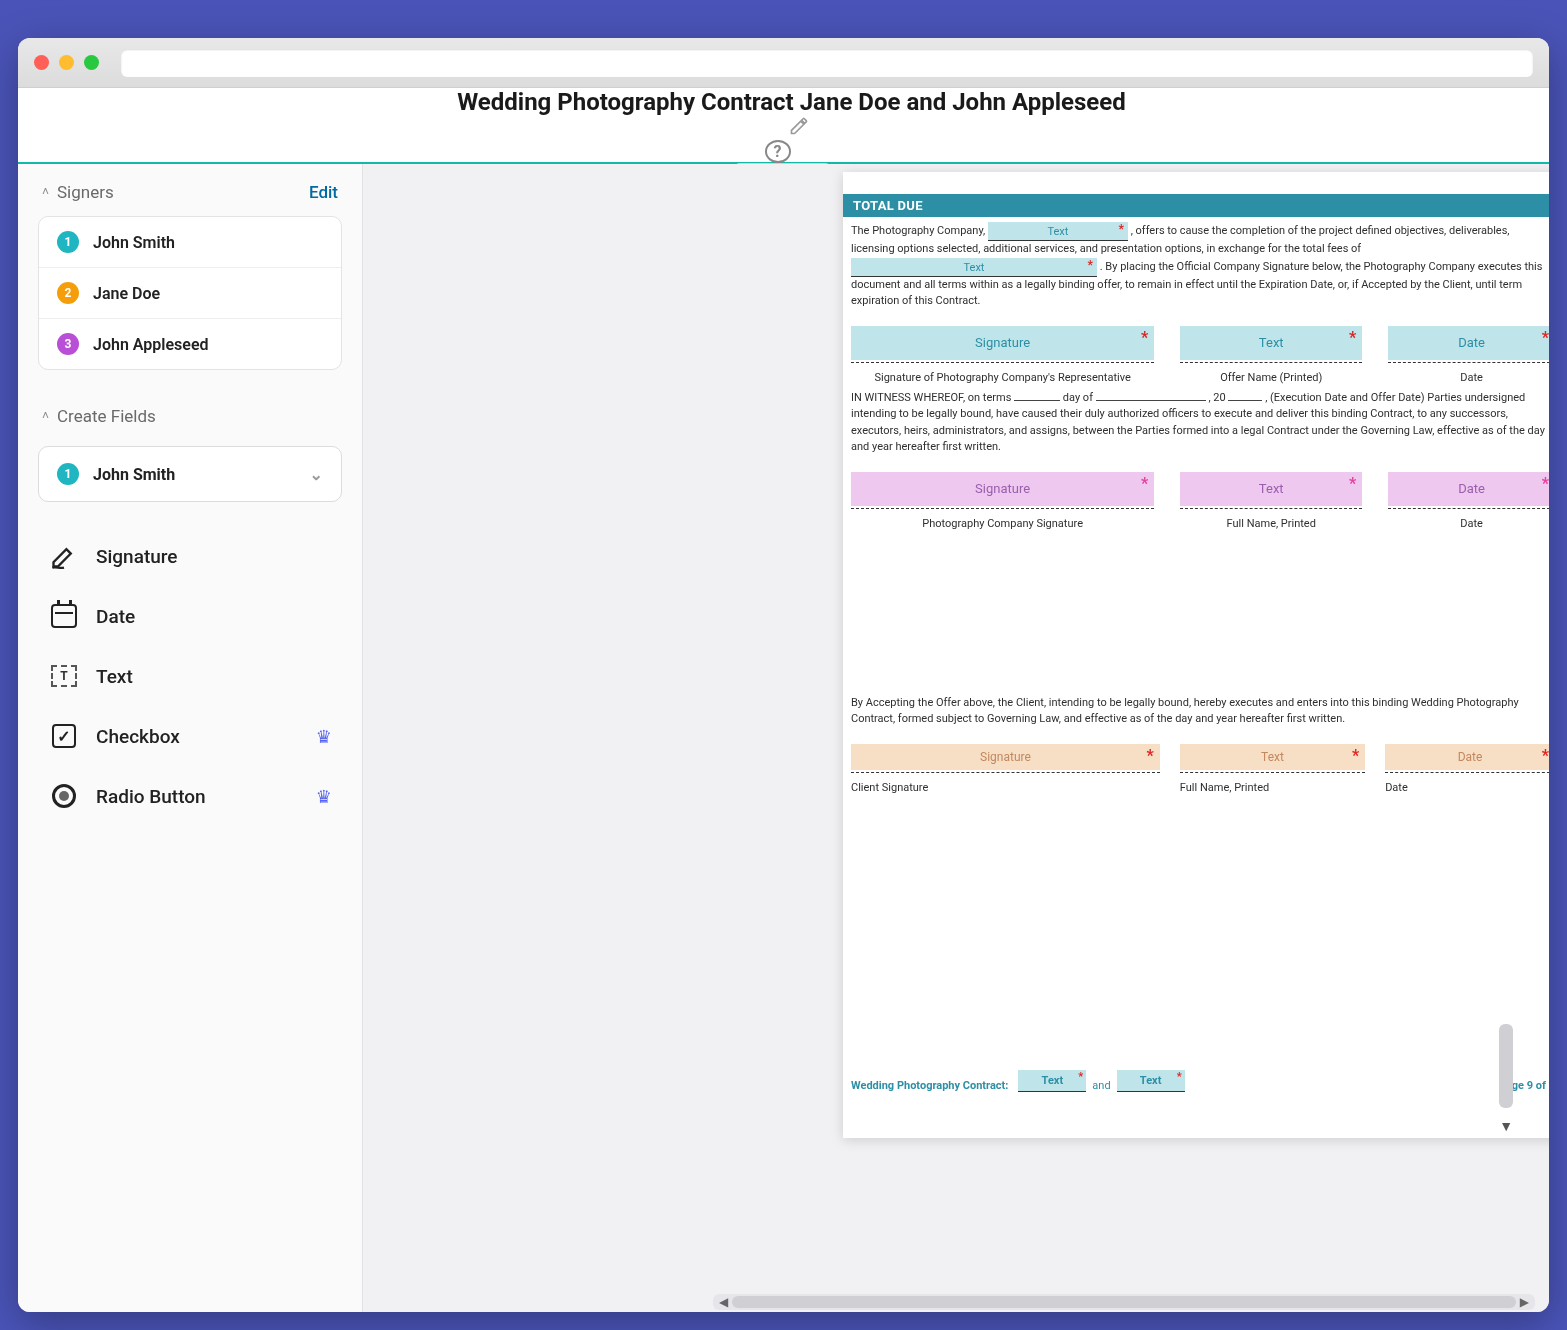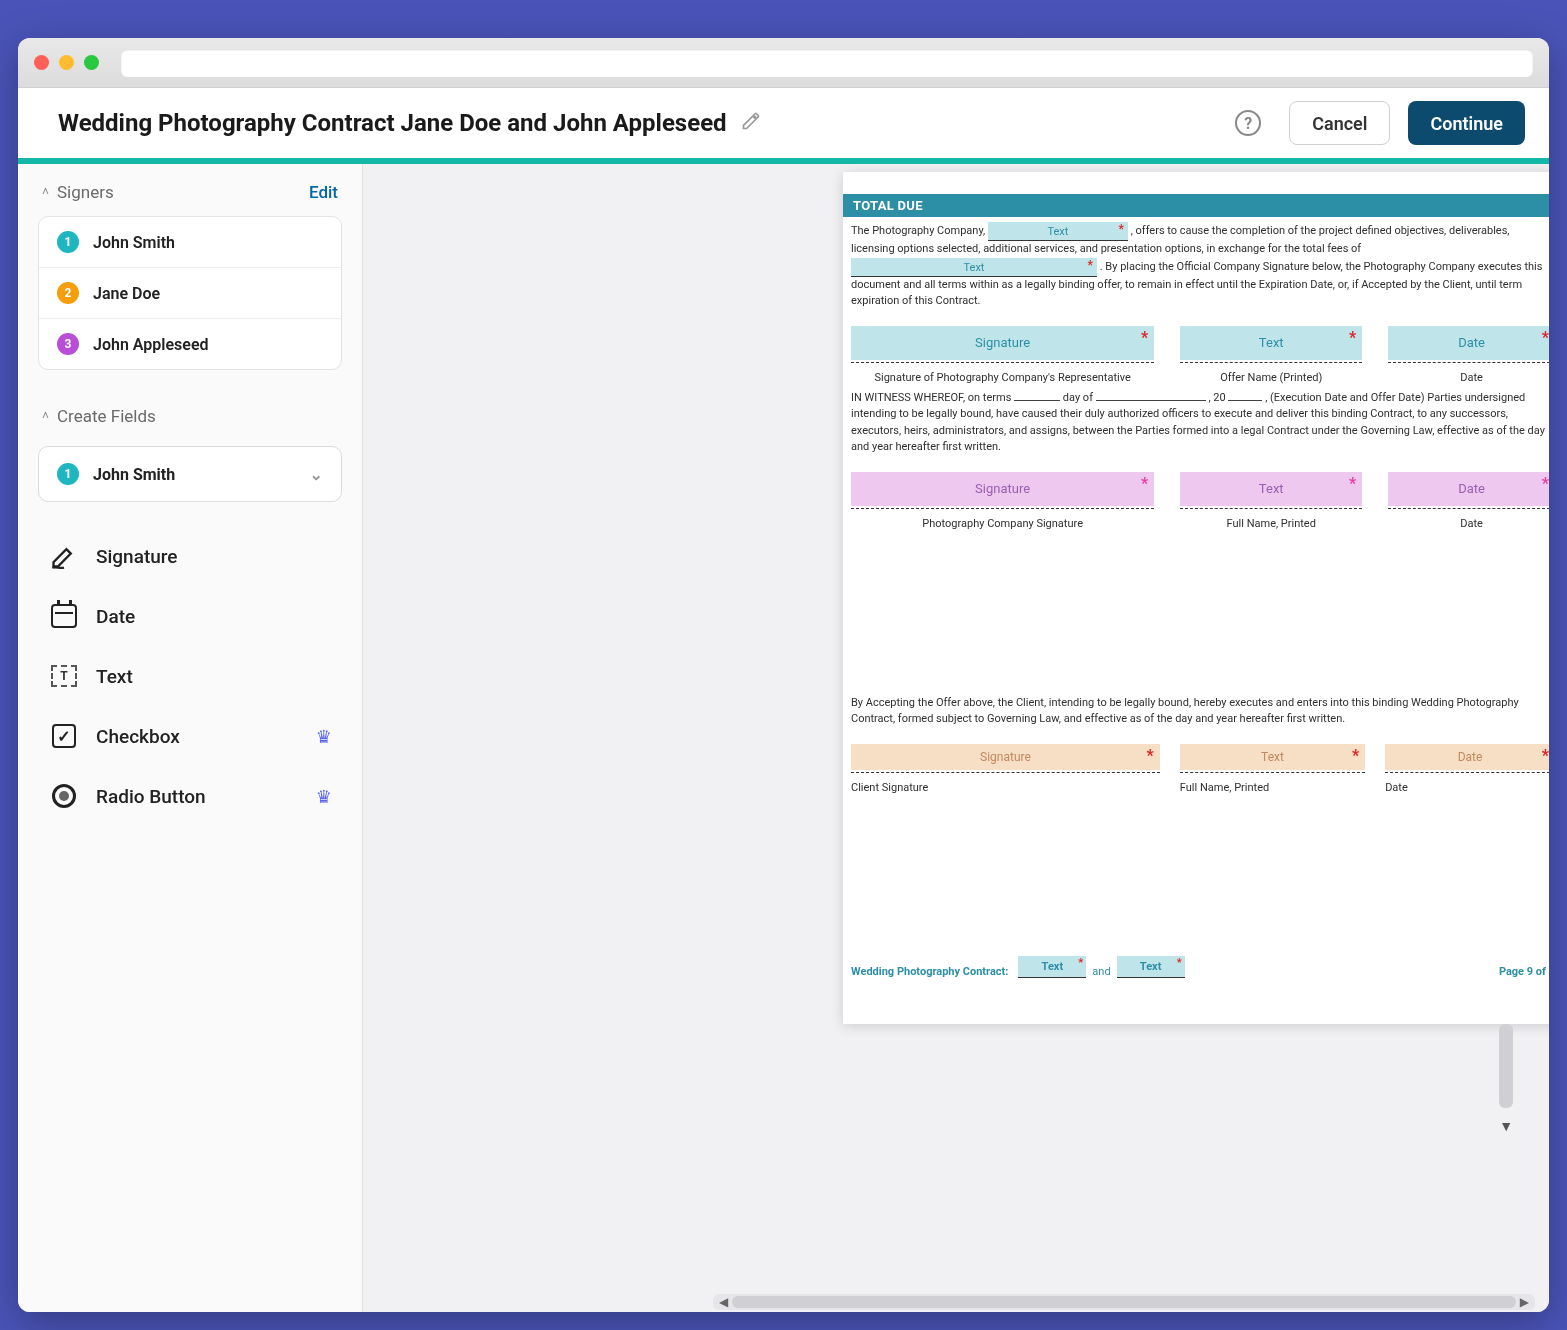--- a/index.html
+++ b/index.html
@@ -37,21 +37,22 @@
   .tl.r{background:#ff5f57;} .tl.y{background:#febc2e;} .tl.g{background:#28c840;}
   .url-bar { flex:1; height:28px; background:#fff; border-radius:6px; box-shadow: inset 0 1px 2px rgba(0,0,0,.15); }
 
   
   .header {
     background:#fff;
     height:76px;
     display:flex;
     align-items:center;
     padding: 0 24px 0 40px;
-    border-bottom:6px solid #14b8a6;
+    border-bottom:2px solid #14b8a6;
+    flex-direction:column;
   }
   .doc-title {
     font-size:24px; font-weight:700; color:#1a1a1a;
   }
   .edit-title {
     margin-left:14px; color:#9a9a9a; cursor:pointer;
   }
   .header-spacer { flex:1; }
   .help-icon {
     width:26px; height:26px; border:2px solid #888; border-radius:50%;
@@ -122,21 +123,21 @@
     flex:1; background:#f1f1f4; position:relative; overflow:hidden;
   }
   .canvas-controls-topright {
     position:absolute; top:10px; right:24px; display:flex; flex-direction:column; align-items:center; gap:10px;
   }
   .scroll-arrow { color:#555; font-size:14px; cursor:pointer; user-select:none; }
   .view-grid { display:grid; grid-template-columns:14px 14px; grid-template-rows:14px 14px; gap:4px; cursor:pointer; }
   .view-grid span { background:#8a8a8a; border-radius:2px; }
 
   .doc-page {
-    position:absolute; left:480px; top:8px; width:720px; height:852px; background:#fff;
+    position:absolute; left:480px; top:8px; width:720px; height:966px; background:#fff;
     box-shadow: 0 2px 12px rgba(0,0,0,.15);
     padding:0;
   }
   .sec-bar { background:#2d8fa5; color:#fff; font-weight:700; font-size:13px; padding:4px 10px; letter-spacing:.3px; }
   .sec-body { padding:5px 8px 6px 8px; font-size:11px; color:#2f2f2f; line-height:1.5; }
 
   .inline-field {
     display:inline-block; vertical-align:middle; background:#bfe5ea; color:#2d8fa5;
     text-align:center; font-size:11px; padding:2px 0 0 0; position:relative;
     border-bottom:1px solid #333; height:19px;

